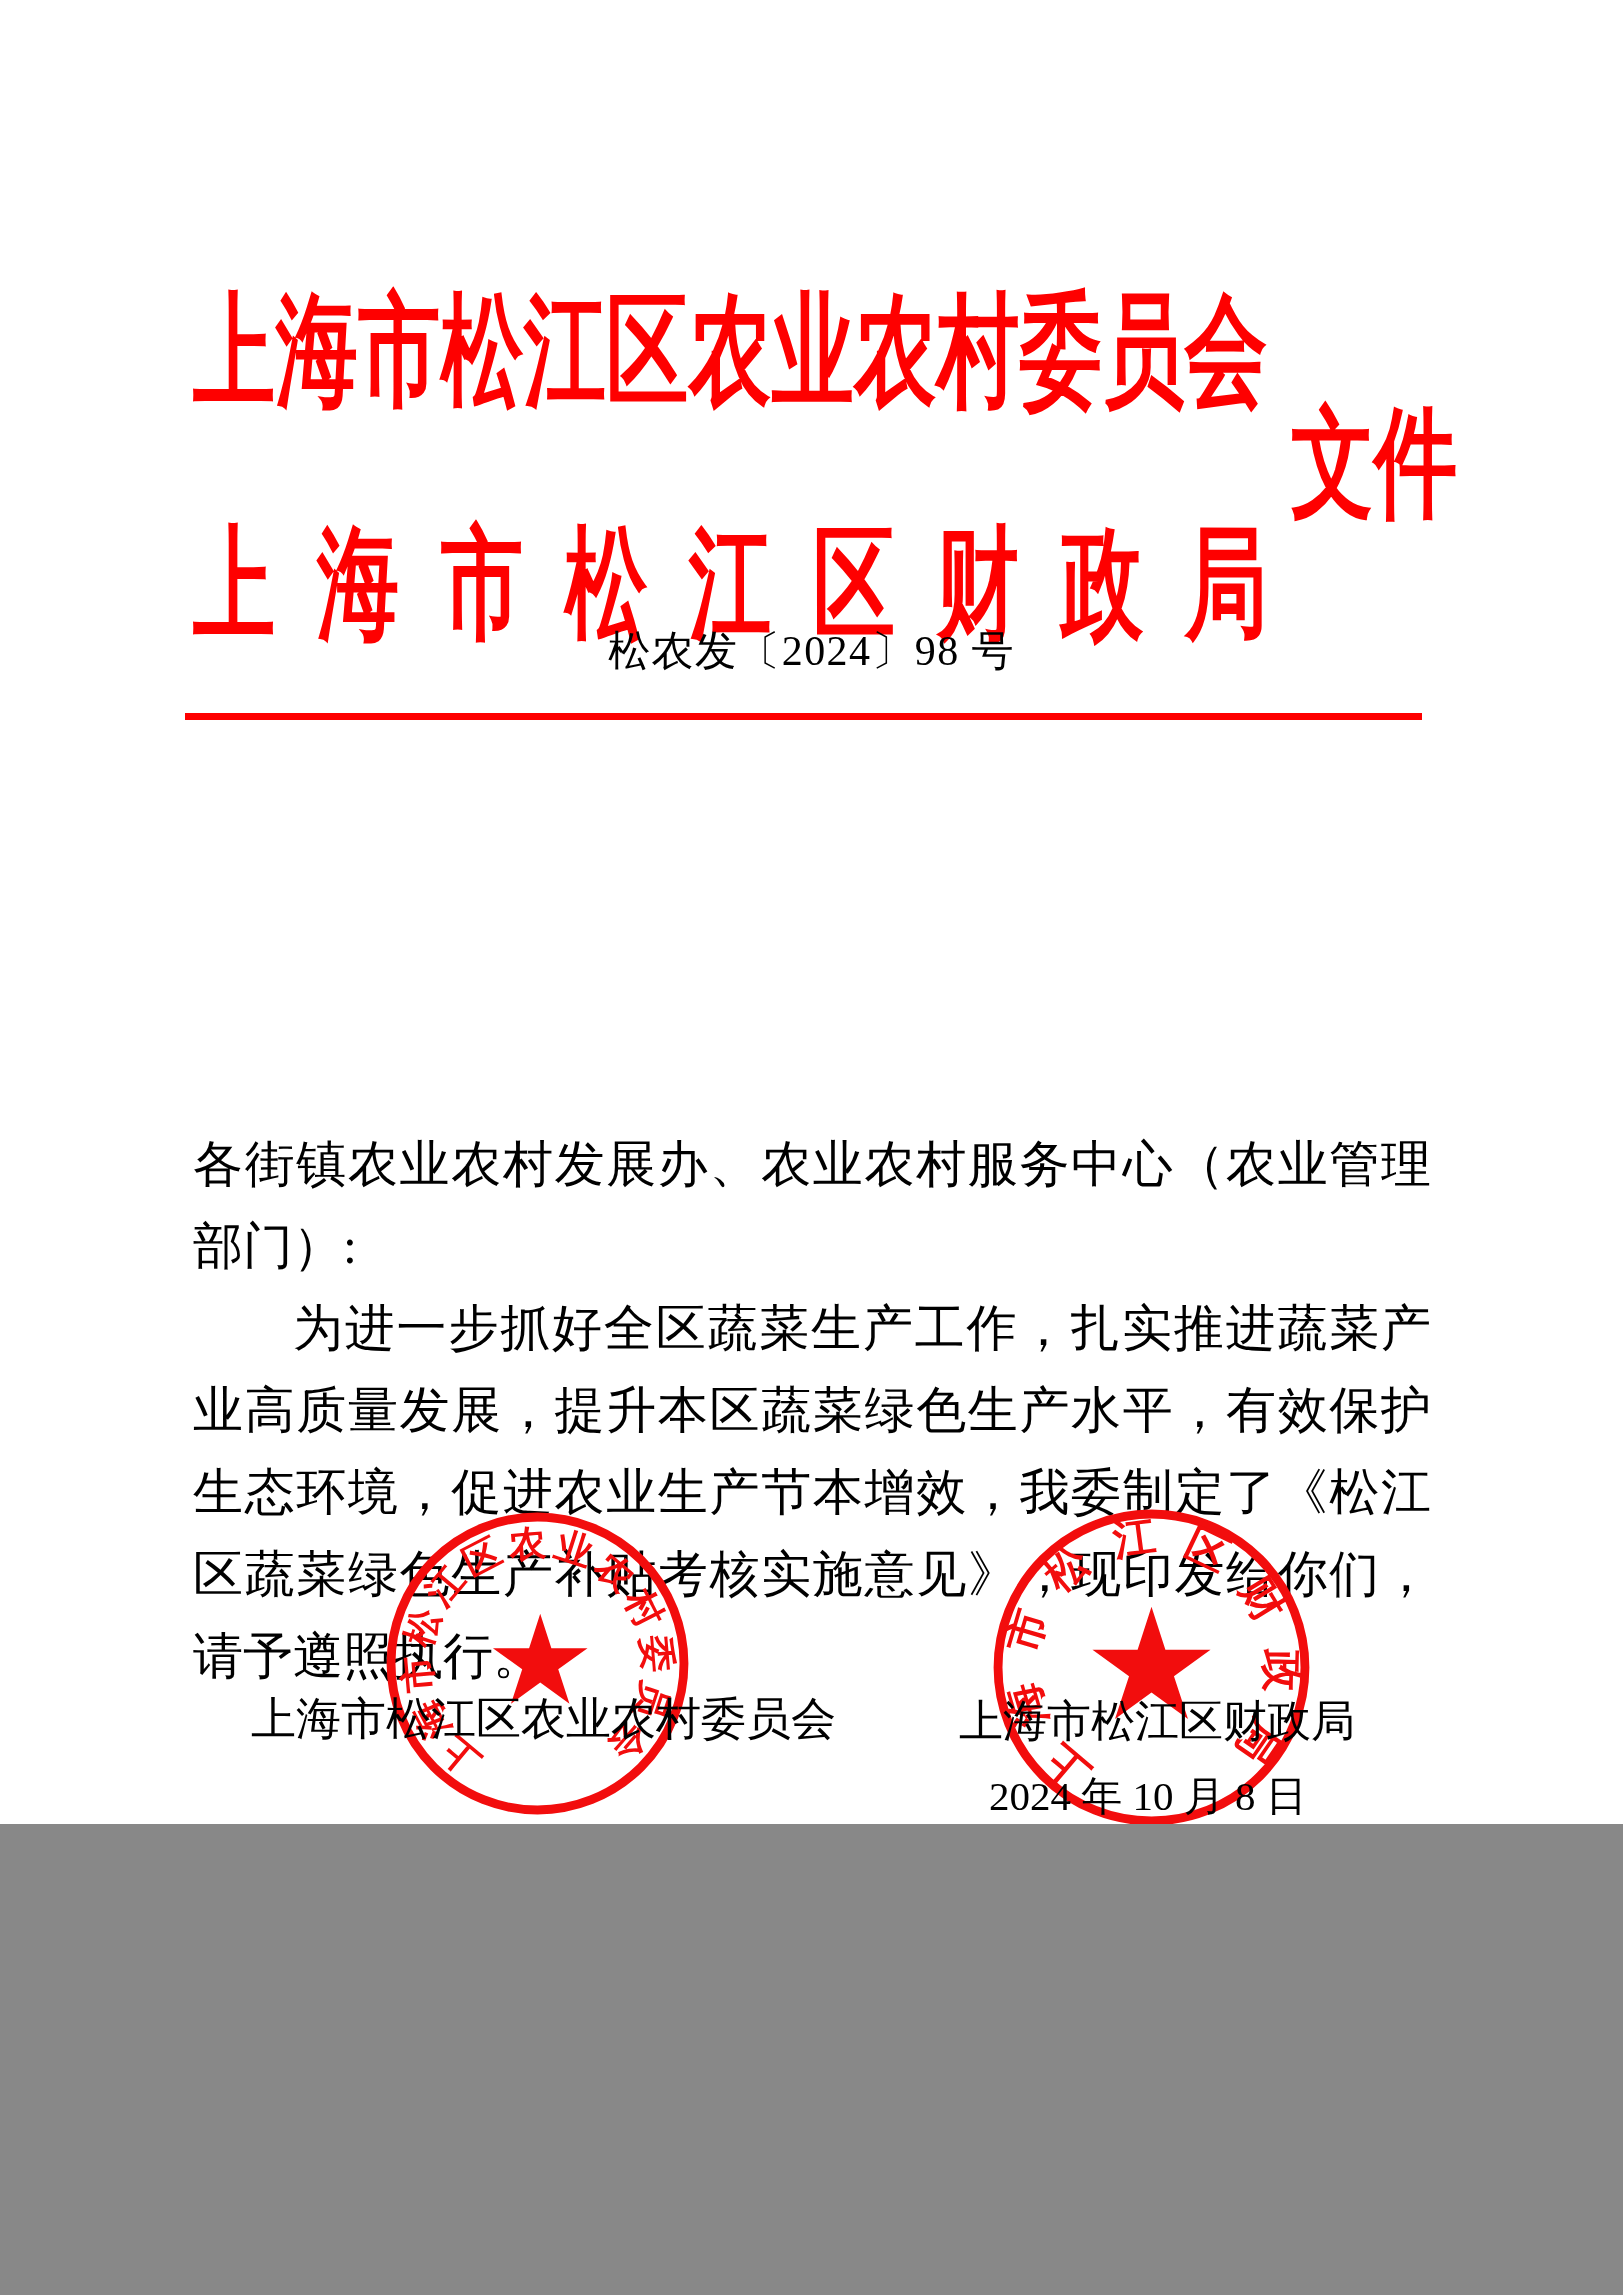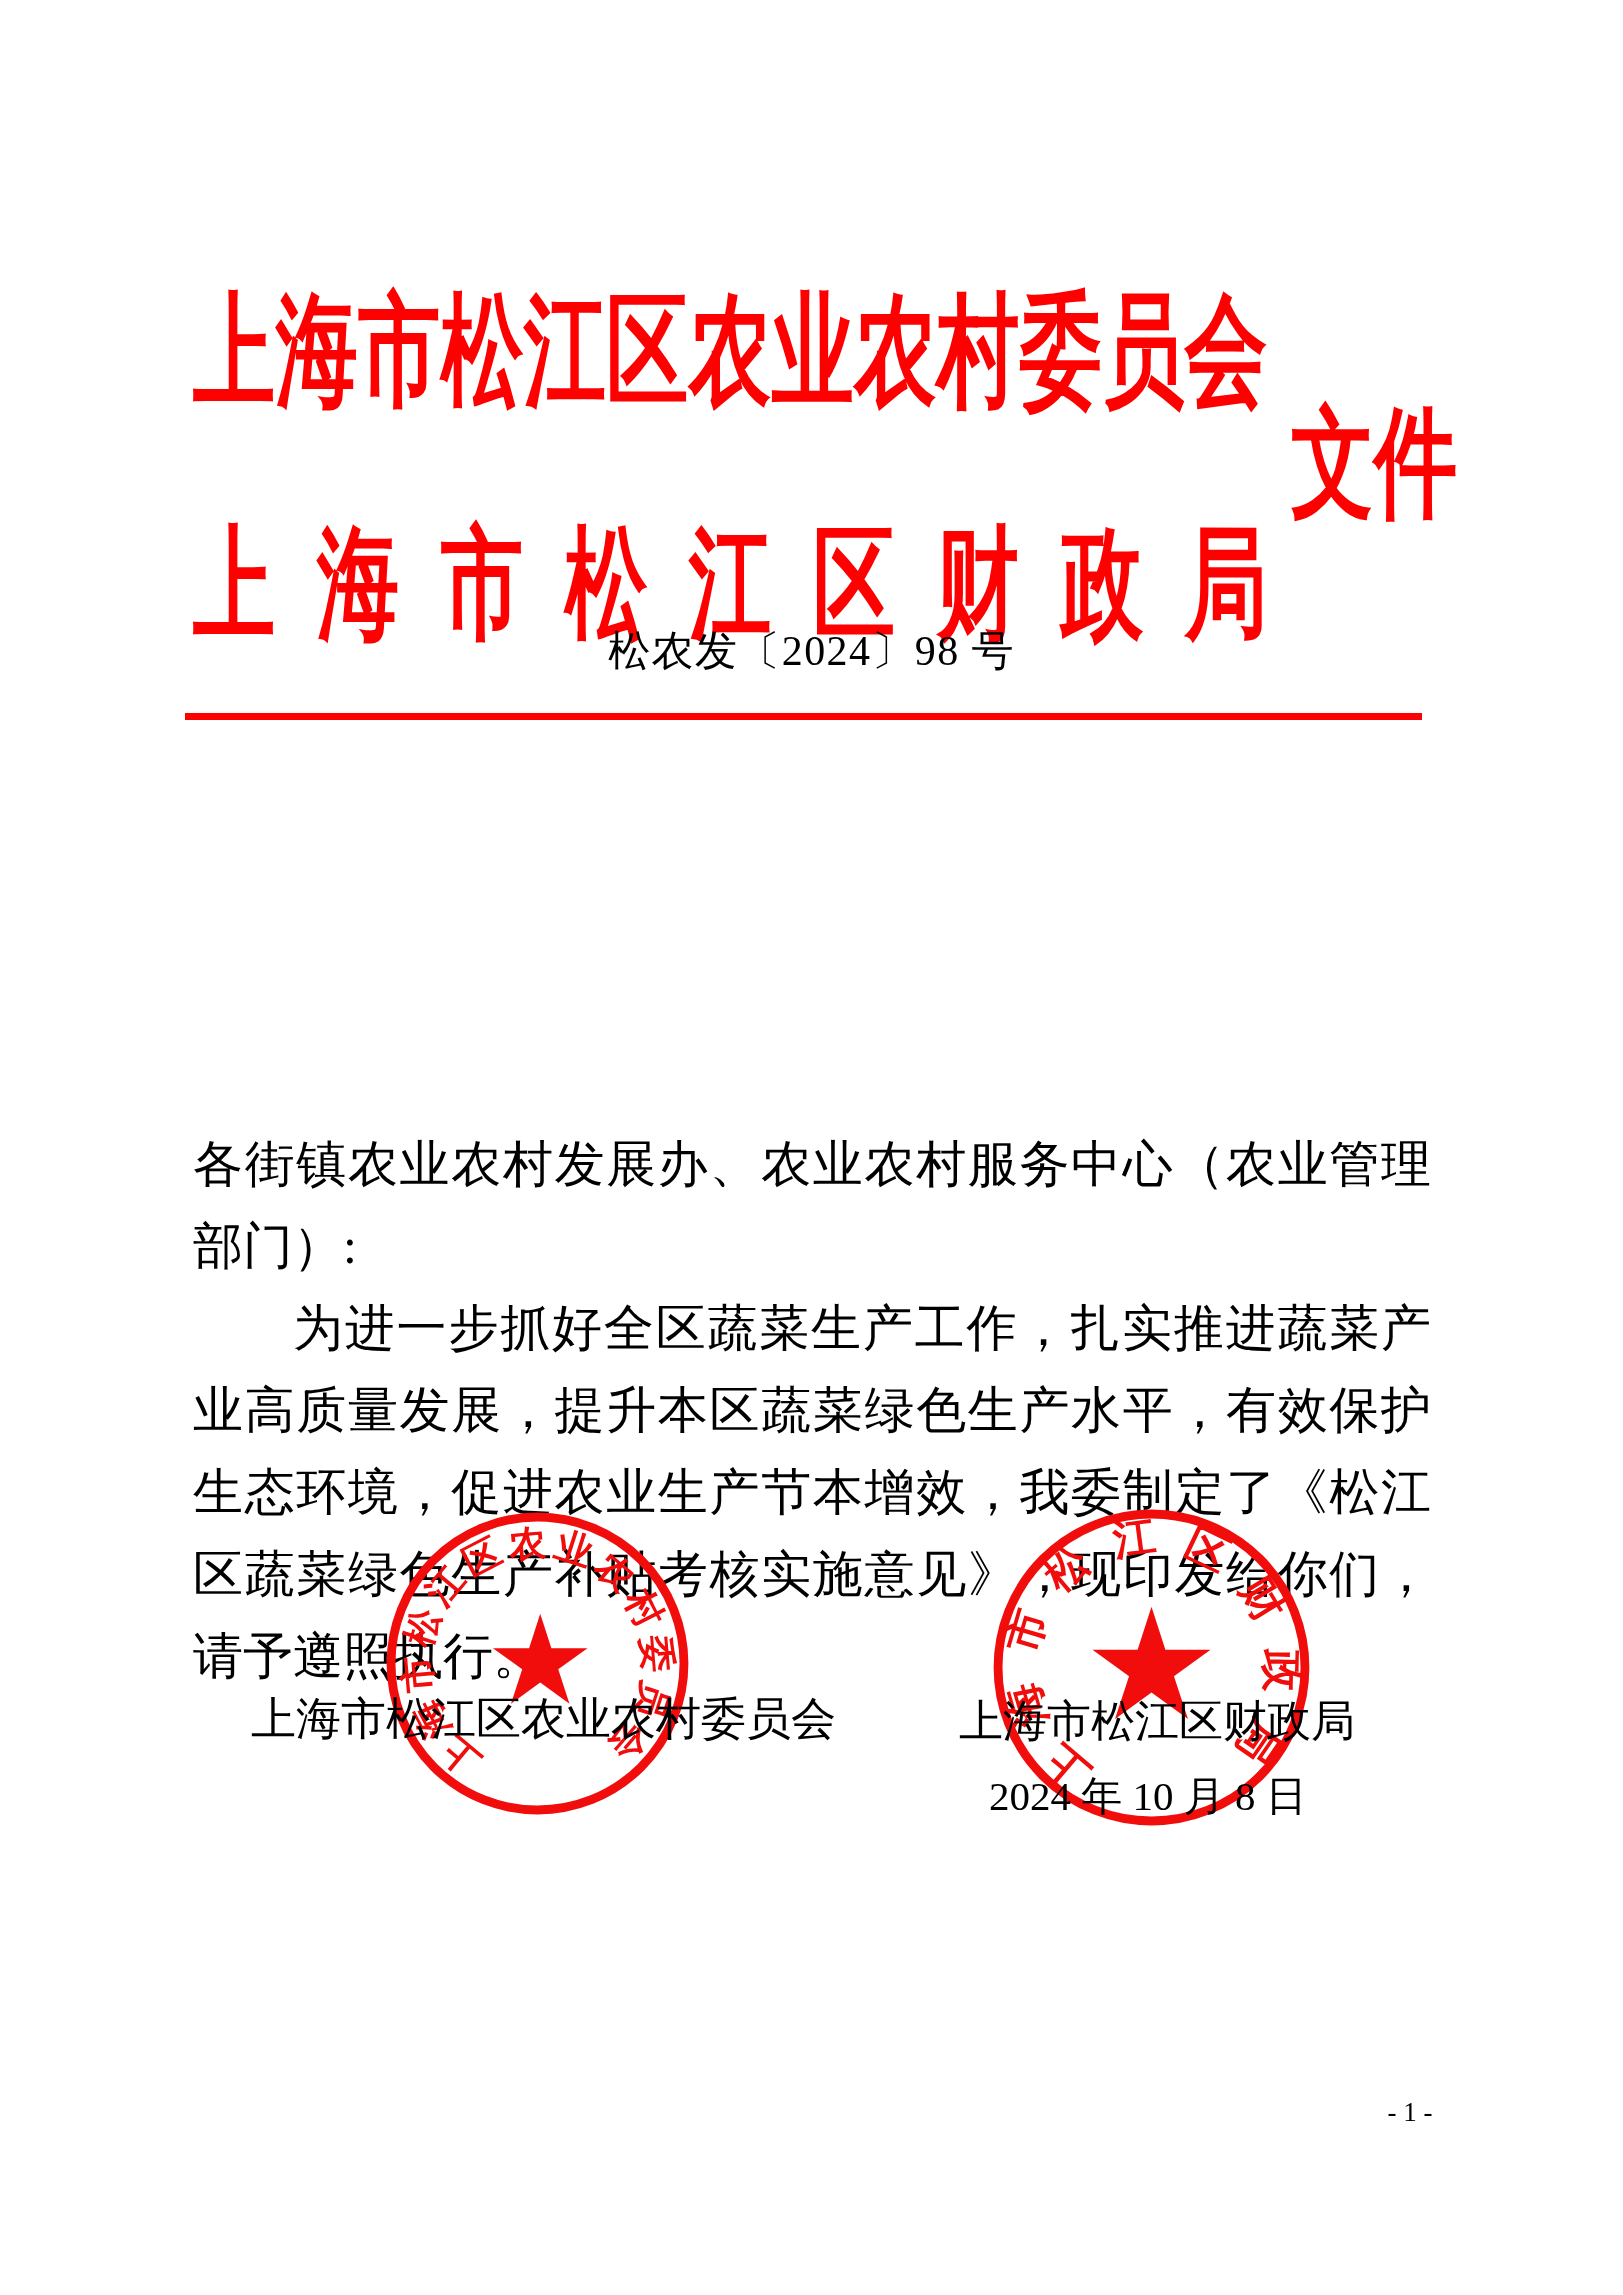--- a/index.html
+++ b/index.html
@@ -1,18 +1,18 @@
 <!DOCTYPE html>
 <html style="font-size:11px"><head>
 <meta charset="utf-8">
 <style>
   html,body{margin:0;padding:0;background:#888;}
   .page{
     position:relative;
-    width:1623px;height:2295px;
+    width:1623px;height:1824px;
     background:#ffffff;
     overflow:hidden;
     font-family:"Liberation Serif","DejaVu Serif",serif;
     color:#000;
   }
   
   .header-org{
     position:absolute;left:193px;width:1074px;
     color:#fe0000;font-weight:bold;
     font-size:82px;line-height:82px;white-space:nowrap;

